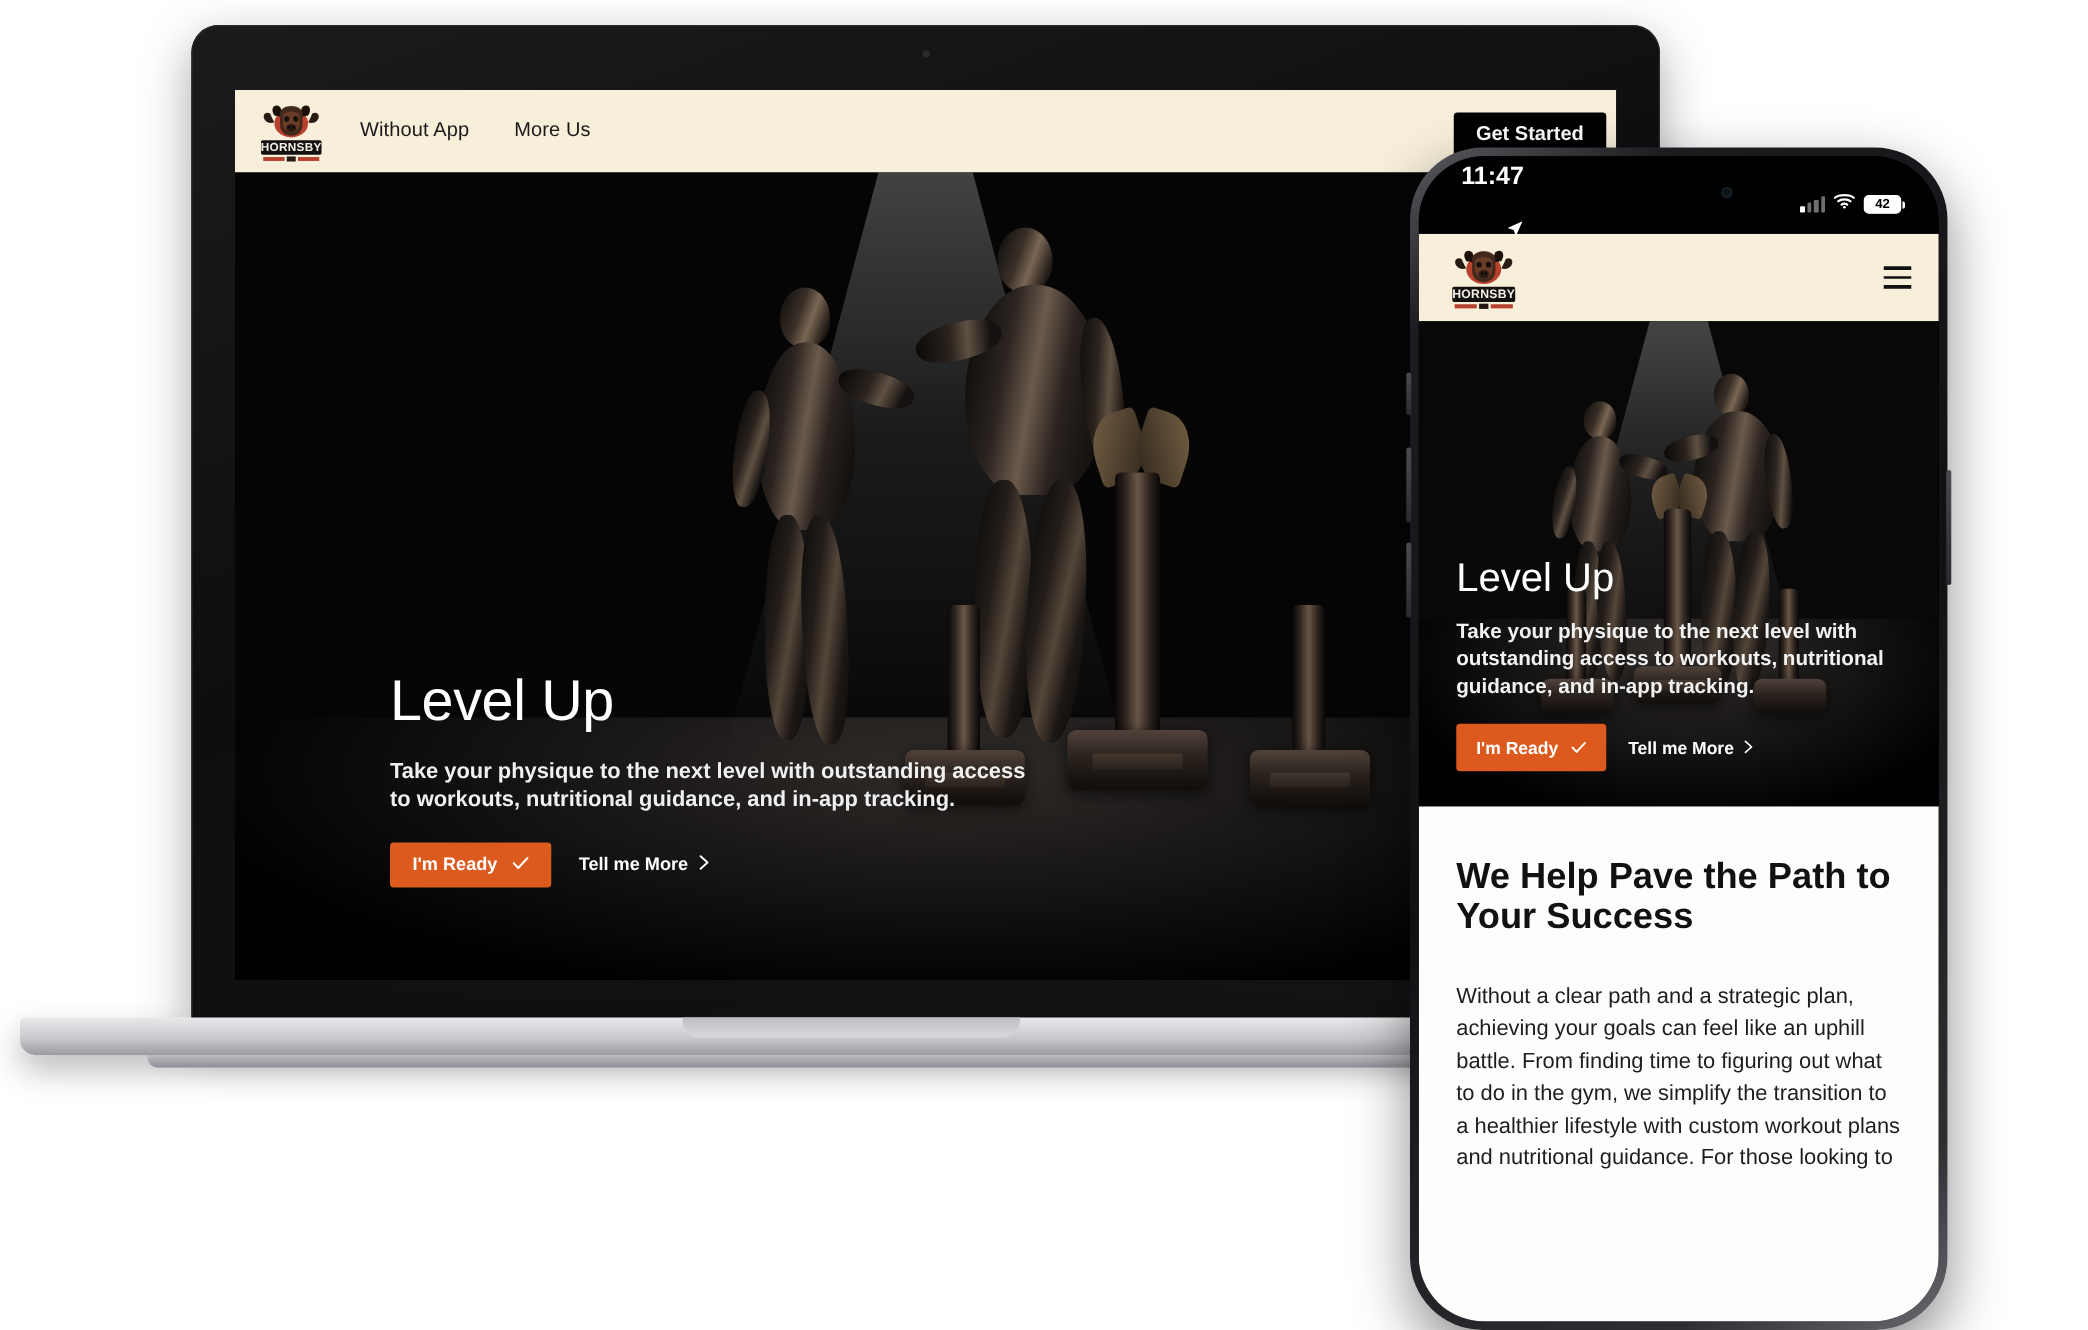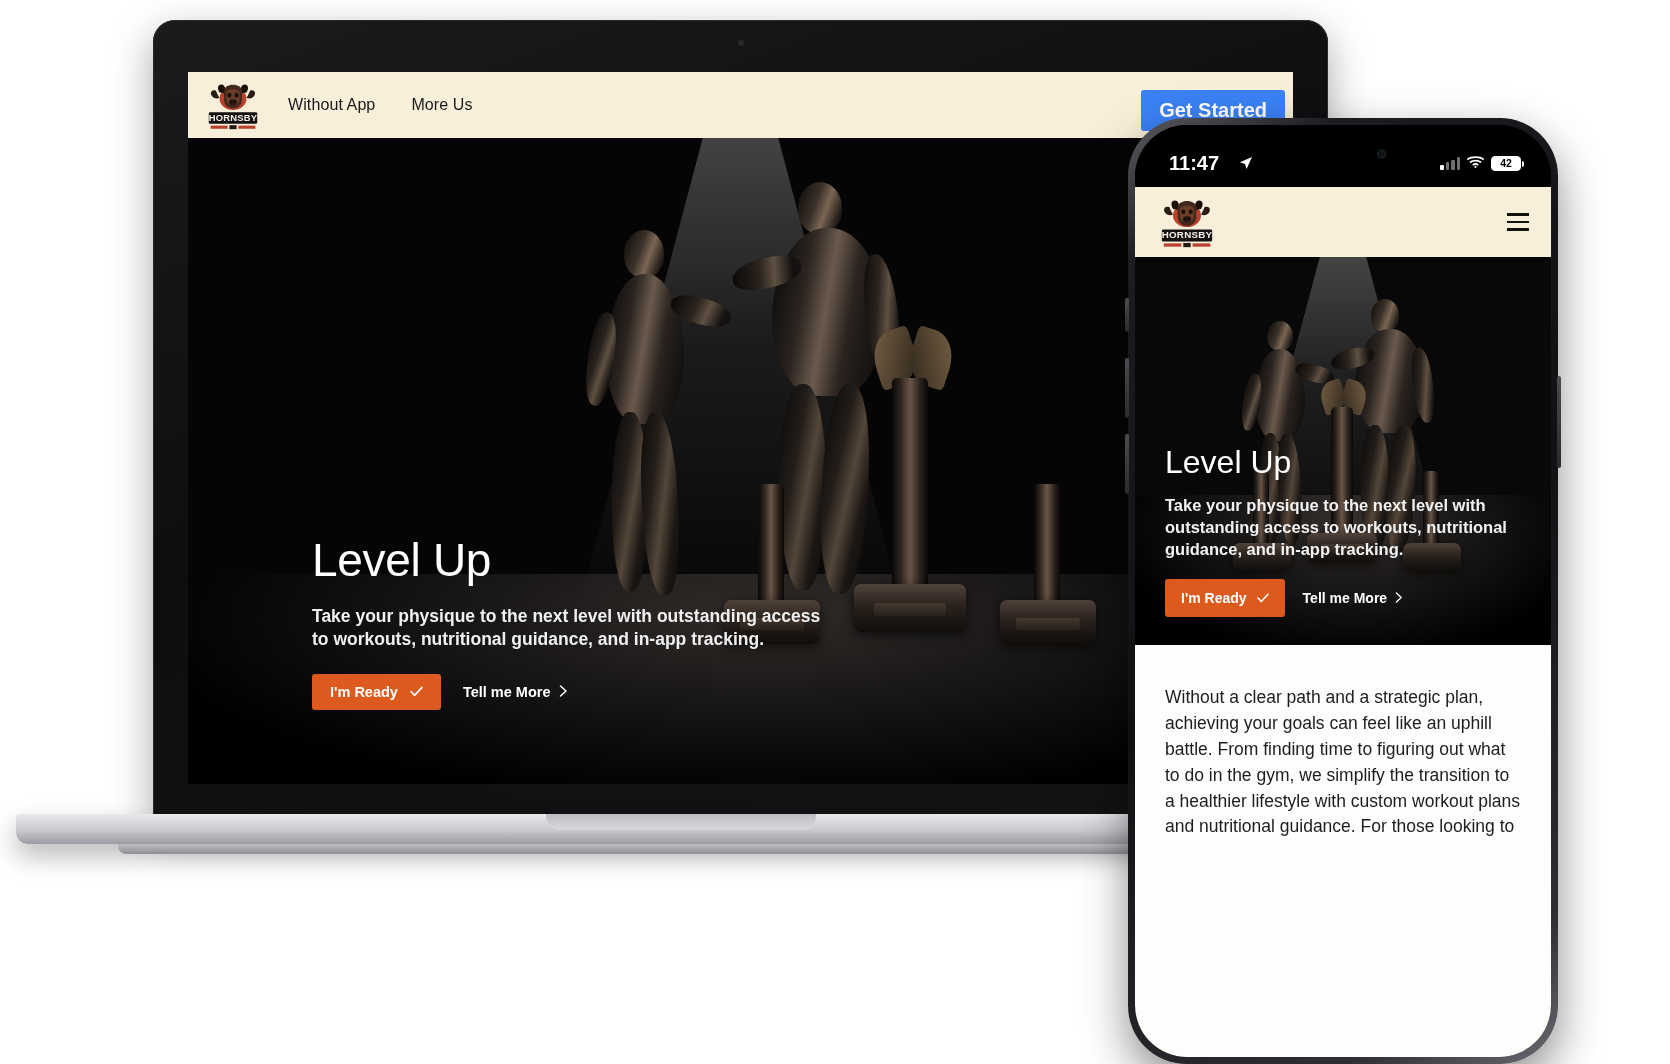--- a/index.html
+++ b/index.html
@@ -63,21 +63,21 @@
     display:flex; align-items:center; padding:0 0 0 18px; position:relative;
   }
   .logo-wrap { width:54px; height:52px; flex:none; margin-right:28px; }
   .nav-links { display:flex; gap:36px; }
   .nav-link {
     color:#1a1a1a; font-size:16px; letter-spacing:.1px;
     font-family:"Liberation Sans", sans-serif; cursor:pointer;
   }
   .nav-cta {
     position:absolute; right:8px; top:18px;
-    background:#3b82f6; color:#fff; font-size:20px; font-weight:bold;
+    background:#000000; color:#fff; font-size:16px; font-weight:bold;
     padding:9px 18px; border:none; border-radius:3px; cursor:pointer;
     font-family:"Liberation Sans", sans-serif;
   }
 
   
   .hero {
     position:relative; height:646px; background:#050505; overflow:hidden;
   }
   .hero-art { position:absolute; inset:0; }
   .hero-copy {
@@ -142,21 +142,21 @@
   }
 
   .statusbar {
     position:relative; height:62px; background:#000; z-index:20;
     display:flex; align-items:center; justify-content:space-between;
     padding:14px 30px 0 34px;
   }
   .sb-time {
     color:#fff; font-size:20px; font-weight:bold;
     font-family:"Liberation Sans", sans-serif;
-    display:flex; align-items:flex-end; gap:20px;
+    display:flex; align-items:flex-end; gap:20px;flex-direction:column;
   }
   .sb-right { display:flex; align-items:center; gap:7px; }
   .sig-bars { display:flex; align-items:flex-end; gap:2px; height:13px; }
   .sig-bars i { width:3.5px; background:#fff; border-radius:1px; display:block; }
   .sig-bars i:nth-child(1){height:5px;}
   .sig-bars i:nth-child(2){height:7.5px; background:#6f6f6f;}
   .sig-bars i:nth-child(3){height:10px; background:#6f6f6f;}
   .sig-bars i:nth-child(4){height:13px; background:#6f6f6f;}
   .batt {
     border:1.6px solid #fff; border-radius:4px; width:30px; height:15px;
@@ -502,19 +502,20 @@
                 <svg width="8" height="11" viewBox="0 0 9 12">
                     <path d="M1.5 1 L7 6 L1.5 11" stroke="#fff" stroke-width="1.5" fill="none" stroke-linecap="round" stroke-linejoin="round"></path>
                   </svg>
               </span>
             </button>
           </div>
         </div>
       </div>
 
       <div class="p-section">
+        <div class="p-sec-title">We Help Pave the Path to Your Success</div>
         <div class="p-sec-body">Without a clear path and a strategic plan, achieving your goals can feel like an uphill battle. From finding time to figuring out what to do in the gym, we simplify the transition to a healthier lifestyle with custom workout plans and nutritional guidance. For those looking to</div>
       </div>
 
     </div>
   </div>
 
 </div>
 
 </body></html>

